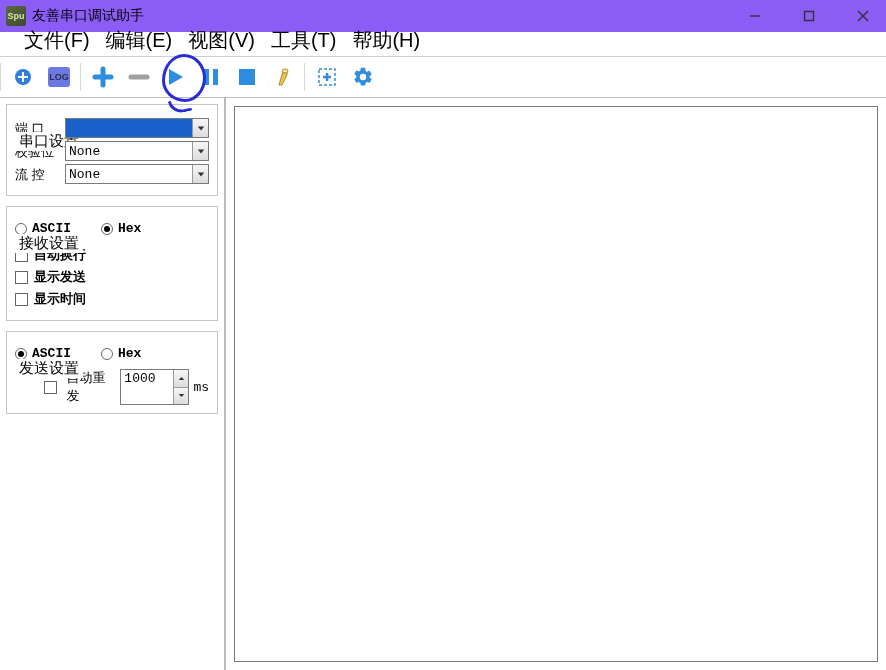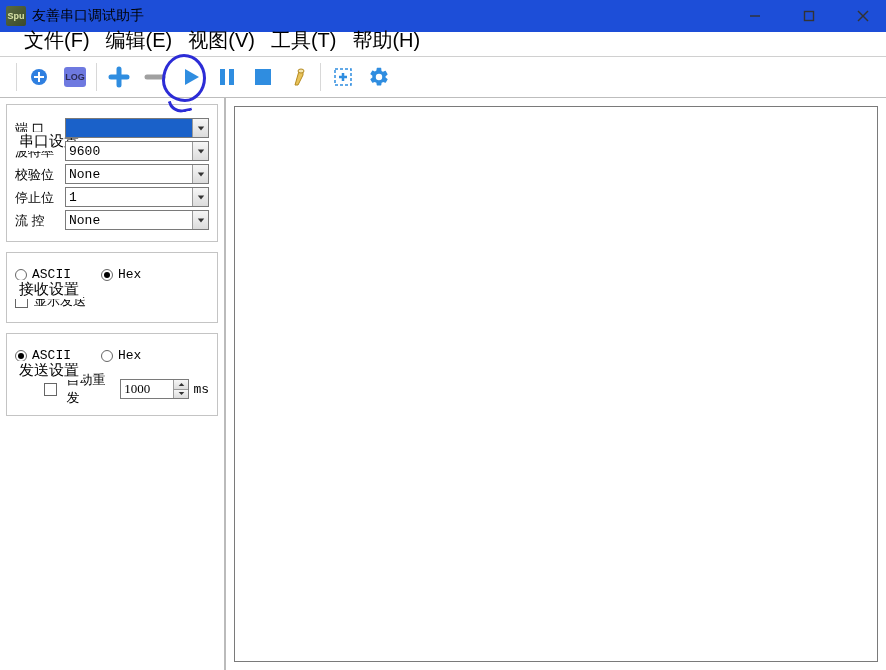--- a/index.html
+++ b/index.html
@@ -11,21 +11,21 @@
     background: #fff;
     color: #000;
     overflow: hidden;
   }
   
   .titlebar {
     height: 32px;
     display: flex;
     align-items: center;
     padding: 0 6px;
-    background: #1d4ed8;
+    background: #8b5cf6;
   }
   .titlebar .app-icon {
     width: 20px; height: 20px;
     background: linear-gradient(135deg,#5a6b42,#3b4a2a);
     display: flex; align-items: center; justify-content: center;
     color: #d7e2a8; font-size: 9px; font-weight: bold;
     border-radius: 2px;
     margin-right: 6px;
   }
   .titlebar .title { flex: 0 0 auto; font-size: 14px; }
@@ -38,21 +38,21 @@
     display: flex;
     align-items: flex-end;
     padding: 0 16px;
     font-size: 20px;
   }
   .menubar .menuitem { padding: 2px 8px; cursor: default;}
   
   .toolbar {
     height: 42px;
     display: flex; align-items: center;
-    padding: 0 16px;
+    padding: 0 0;
     border-top: 1px solid #d0d0d0;
     border-bottom: 1px solid #bdbdbd;
     gap: 6px;
   }
   .tb-sep { width: 2px; height: 28px; border-left:1px solid #d8d8d8; border-right:1px solid #fff; }
   .tb-btn {
     width: 30px; height: 30px;
     display:flex; align-items:center; justify-content:center;
     border-radius:2px;
     cursor: pointer;
@@ -128,35 +128,36 @@
     border-left:1px solid #9a9a9a;
     display:flex; align-items:center; justify-content:center;
   }
   .combo .combo-arrow svg { width:8px; height:8px; }
   .combo.selected { background:#1a61c9; color:#fff; }
   .combo.selected .combo-arrow { background: linear-gradient(#f6f6f6,#dcdcdc); }
   .chk-row, .rad-row {
     display:flex; align-items:center;
     margin: 4px 0;
     font-size: 13px;
+    font-weight: bold;
   }
   .chk {
     width:13px; height:13px; border:1px solid #666; margin-right:6px; background:#fff;
     display:inline-block;
   }
   .rad {
     width:12px; height:12px; border:1px solid #666; border-radius:50%; margin-right:5px;
     display:inline-flex; align-items:center; justify-content:center; background:#fff;
   }
   .rad.checked::after { content:""; width:6px; height:6px; background:#000; border-radius:50%; }
   .rad-pair { display:flex; gap: 30px; }
   .spinner-row { display:flex; align-items:center; gap:4px; margin-top:4px;padding-left:29px;}
   .spinner {
-    width: 72px; height:20px; border:1px solid #7a7a7a;
-    display:flex; font-family:Liberation Serif, serif; font-size:13px;
+    width: 72px; height:36px; border:1px solid #7a7a7a;
+    display:flex; font-family:Liberation Mono, monospace; font-size:13px;
   }
   .spinner .val { flex:1; padding:1px 3px; }
   .spinner .spin-btns { width:15px; display:flex; flex-direction:column; border-left:1px solid #9a9a9a;}
   .spinner .spin-btns div { flex:1; background:linear-gradient(#f6f6f6,#dcdcdc); display:flex; align-items:center; justify-content:center;}
   .spinner .spin-btns div:first-child { border-bottom:1px solid #9a9a9a;}
   .spinner .spin-btns svg { width:7px; height:5px; }
   .rightpanel {
     flex:1;
     border-left: 1px solid #bbb;
     padding: 8px;
@@ -277,45 +278,23 @@
         <div class="combo selected">
           <span></span>
           <div class="combo-arrow">
               <svg viewBox="0 0 10 10">
                 <polygon points="1,3 9,3 5,8" fill="#333"></polygon>
               </svg>
             </div>
         </div>
       </div>
       <div class="form-row">
-        <label class="fl">波特率</label>
-        <div class="combo">
-          <span>9600</span>
-          <div class="combo-arrow">
-              <svg viewBox="0 0 10 10">
-                <polygon points="1,3 9,3 5,8" fill="#333"></polygon>
-              </svg>
-            </div>
-        </div>
-      </div>
-      <div class="form-row">
         <label class="fl">校验位</label>
         <div class="combo">
           <span>None</span>
-          <div class="combo-arrow">
-              <svg viewBox="0 0 10 10">
-                <polygon points="1,3 9,3 5,8" fill="#333"></polygon>
-              </svg>
-            </div>
-        </div>
-      </div>
-      <div class="form-row">
-        <label class="fl">停止位</label>
-        <div class="combo">
-          <span>1</span>
           <div class="combo-arrow">
               <svg viewBox="0 0 10 10">
                 <polygon points="1,3 9,3 5,8" fill="#333"></polygon>
               </svg>
             </div>
         </div>
       </div>
       <div class="form-row">
         <label class="fl">流 控</label>
         <div class="combo">
@@ -336,21 +315,29 @@
           <span class="rad"></span>
           <span style="font-family:'Courier New',monospace">ASCII</span>
         </div>
         <div class="rad-row">
           <span class="rad checked"></span>
           <span style="font-family:'Courier New',monospace">Hex</span>
         </div>
       </div>
       <div class="chk-row">
         <span class="chk"></span>
+        <span>自动换行</span>
+      </div>
+      <div class="chk-row">
+        <span class="chk"></span>
         <span>显示发送</span>
+      </div>
+      <div class="chk-row">
+        <span class="chk"></span>
+        <span>显示时间</span>
       </div>
     </div>
 
     <div class="groupbox">
       <div class="legend">发送设置</div>
       <div class="rad-pair" style="margin-bottom:4px;">
         <div class="rad-row">
           <span class="rad checked"></span>
           <span style="font-family:'Courier New',monospace">ASCII</span>
         </div>

